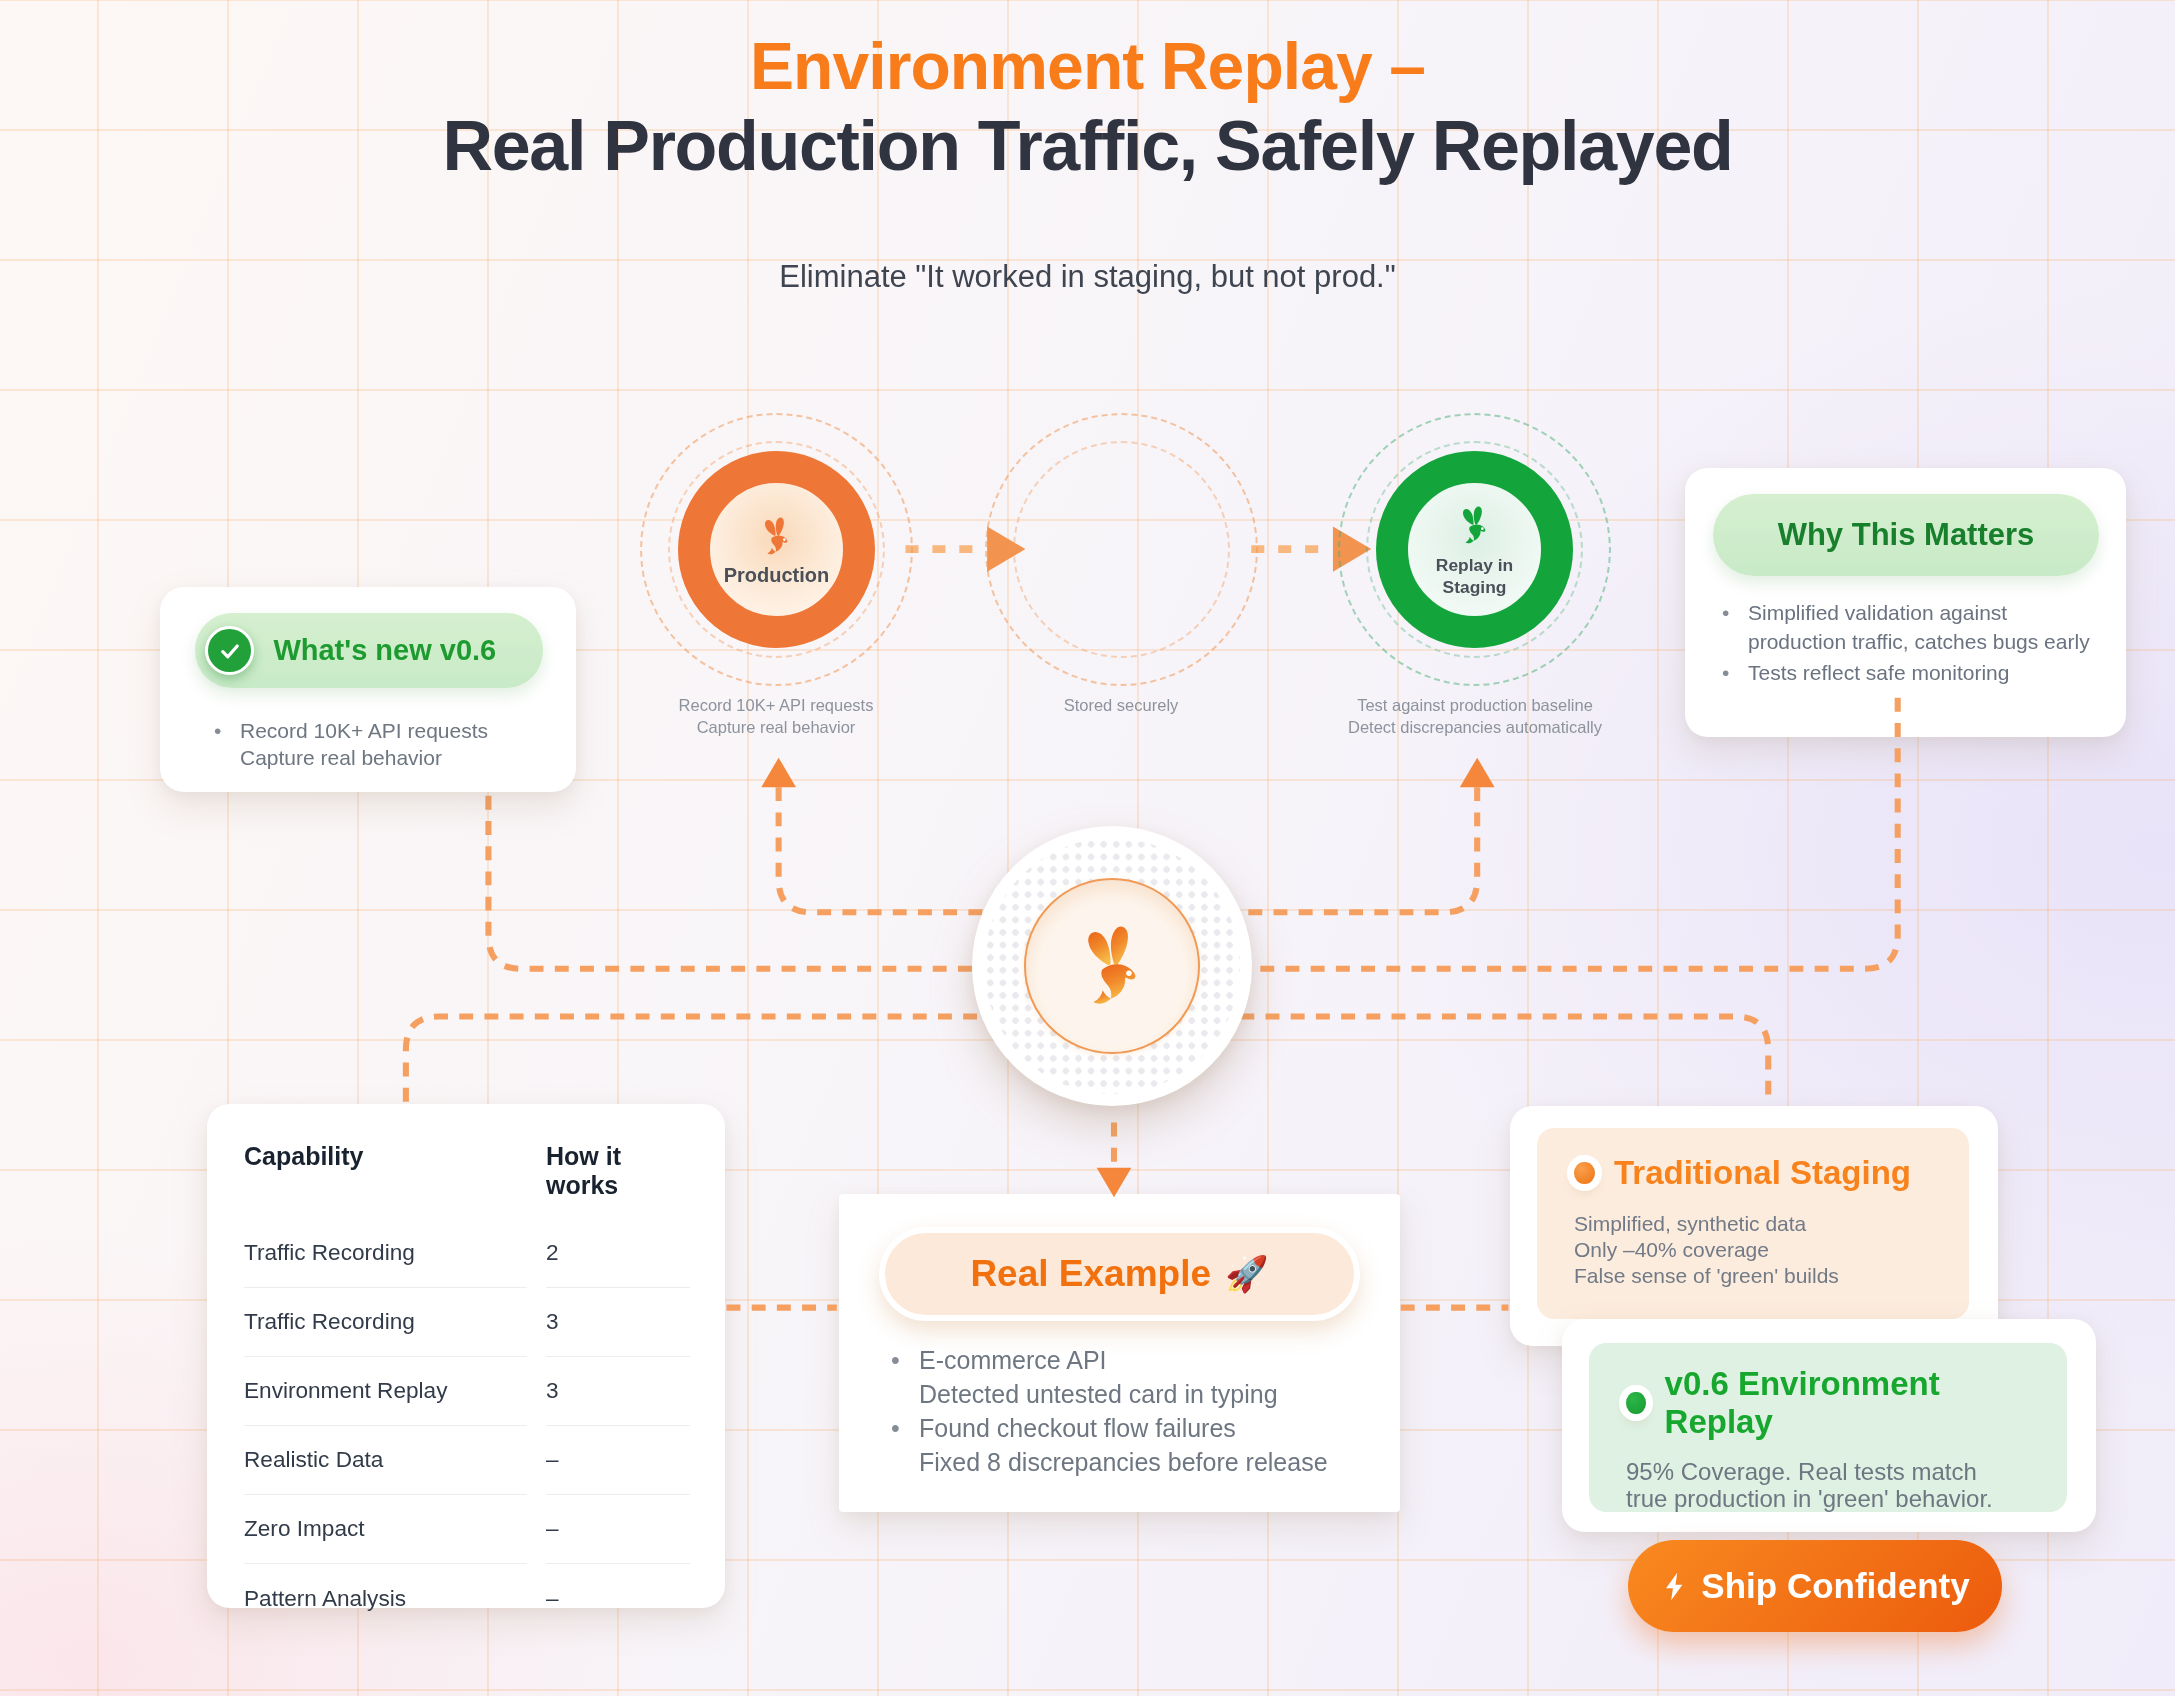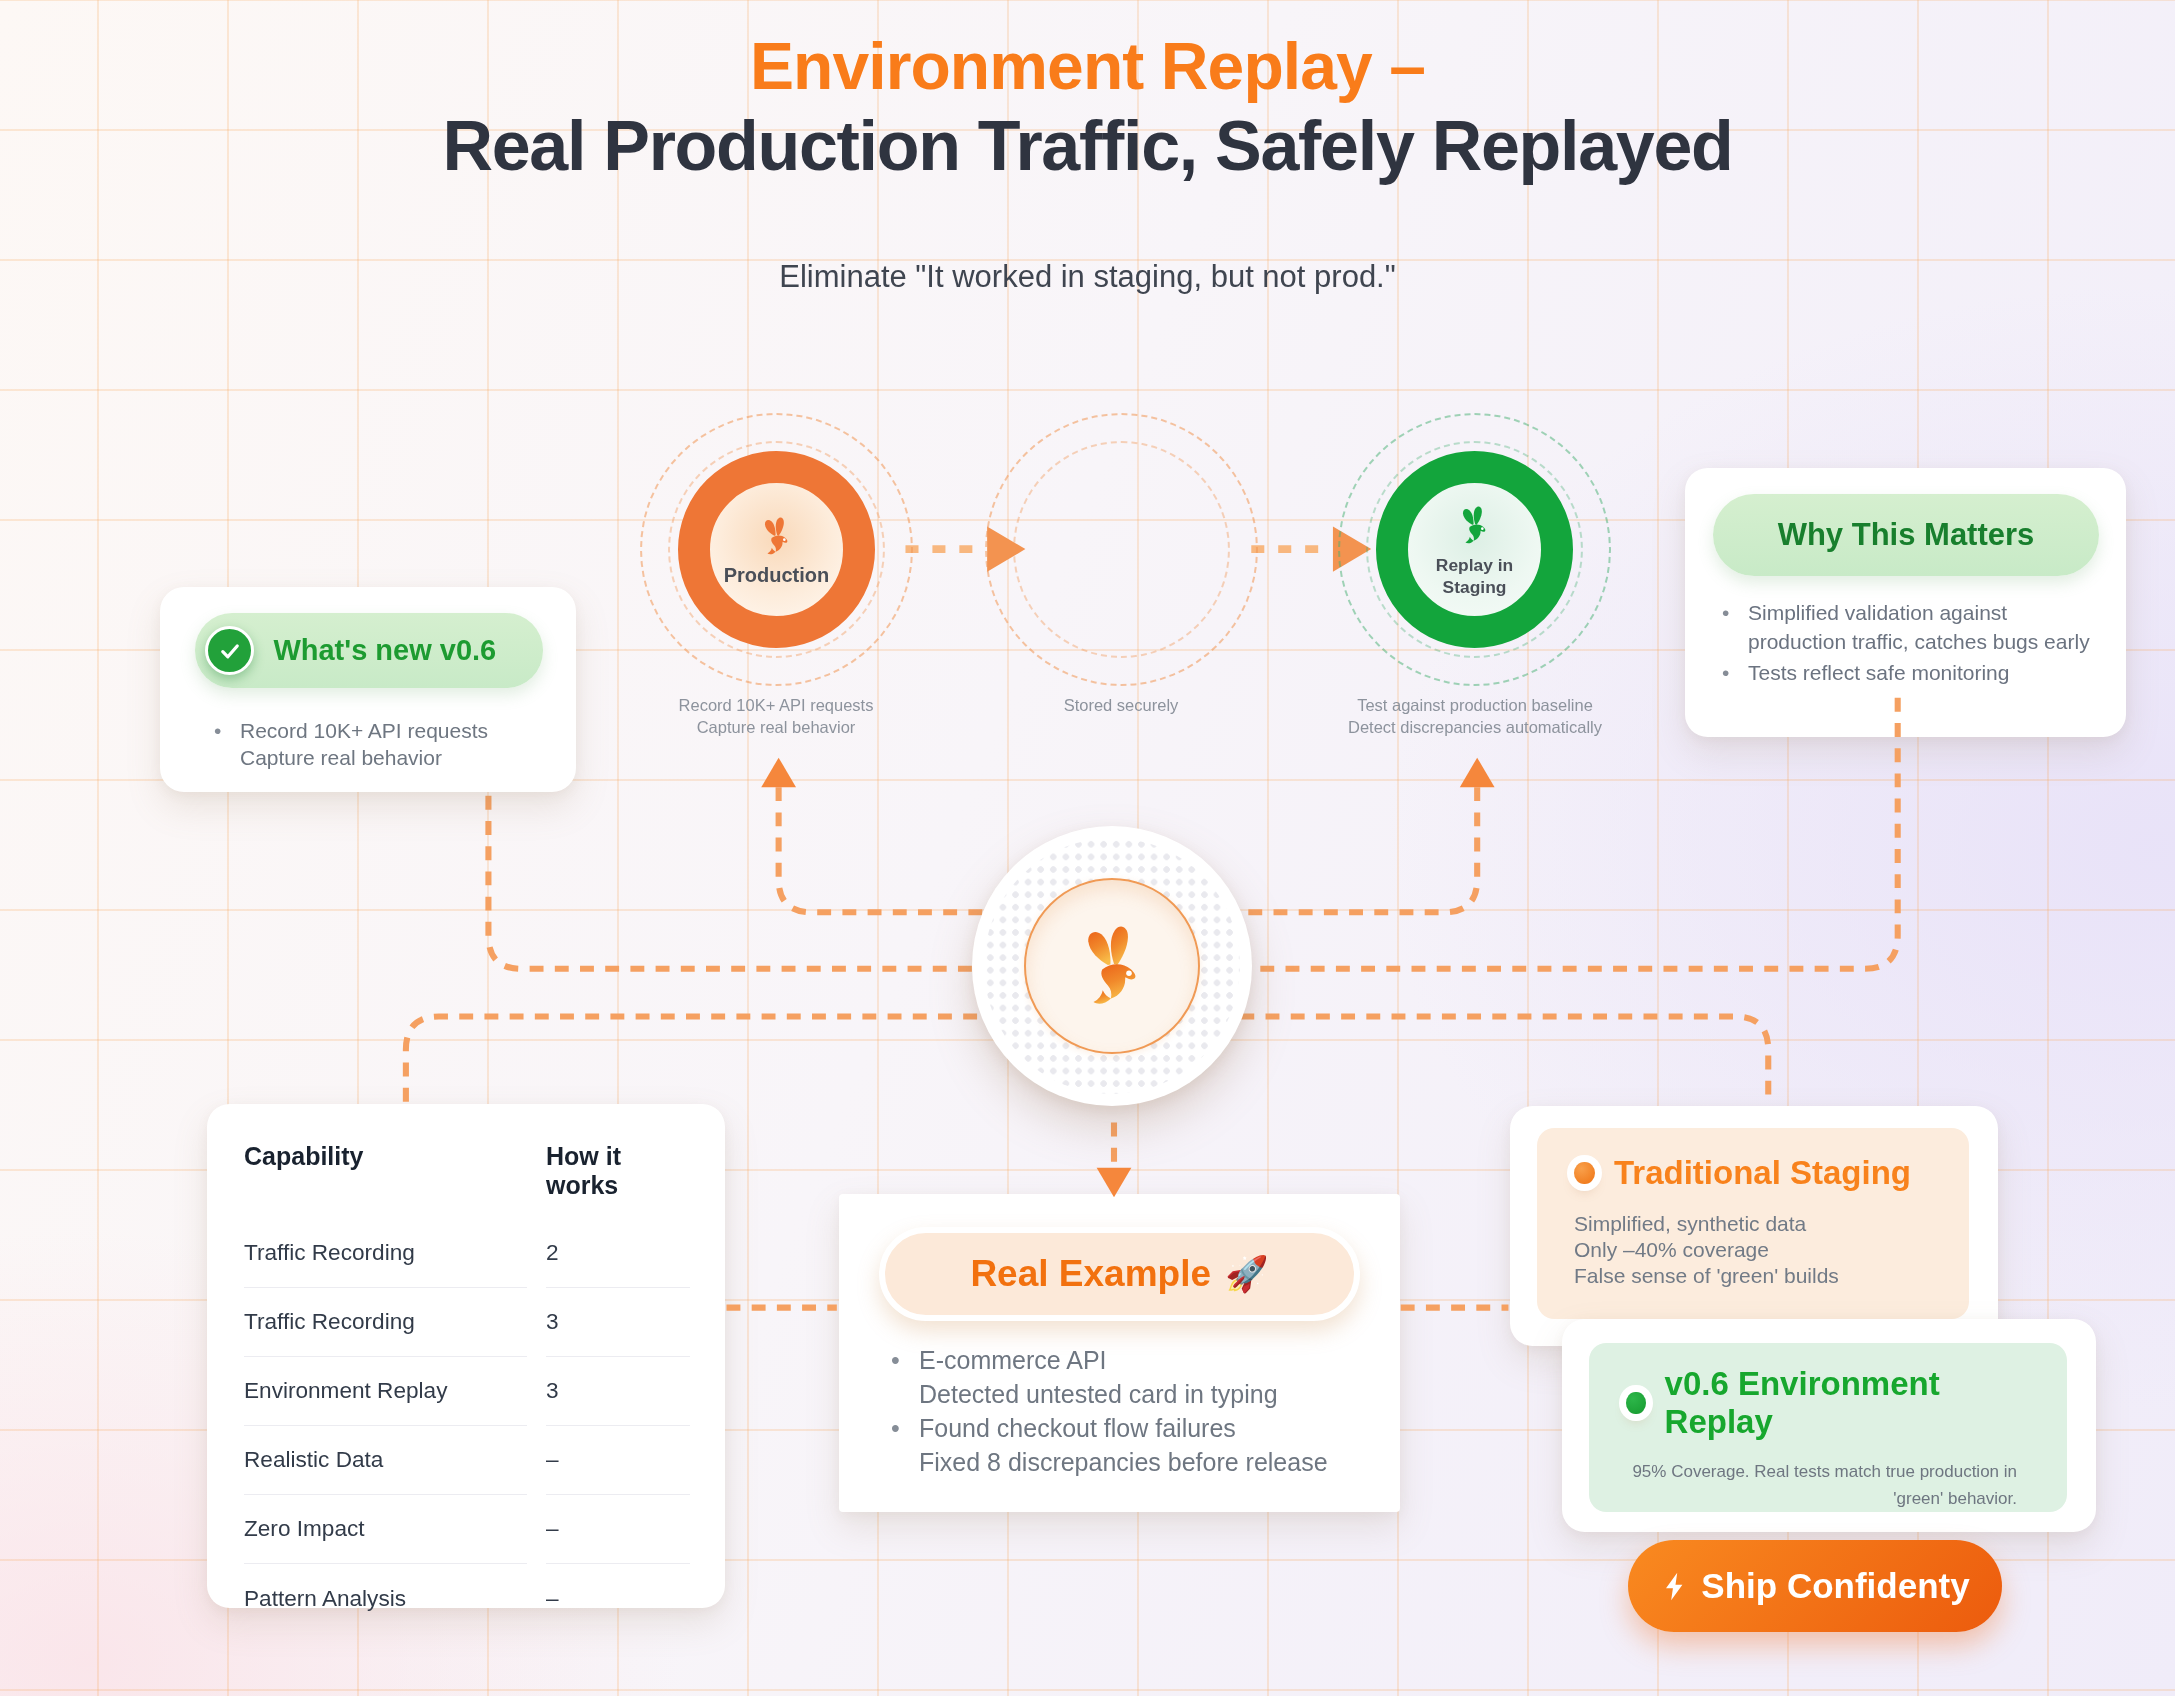--- a/index.html
+++ b/index.html
@@ -124,21 +124,21 @@
   .trad .trow{display:flex;align-items:center;gap:19px;}
   .trad .ttl{font-size:33px;font-weight:700;color:#f8821c;}
   .trad .body{margin-top:19px;font-size:21px;line-height:26px;color:#717a86;}
 
   
   .v06{left:1562px;top:1319px;width:534px;height:213px;z-index:4;}
   .v06-green{position:absolute;left:27px;top:23.5px;width:478px;height:169px;border-radius:17.4px;
              background:#def1e3;padding:22.6px 37px;}
   .v06 .trow{display:flex;align-items:center;gap:19px;}
   .v06 .ttl{font-size:33px;font-weight:700;color:#17a72e;}
-  .v06 .body{margin-top:17.4px;width:391px;font-size:17px;line-height:27px;color:#6e7681;text-align:right;}
+  .v06 .body{margin-top:17.4px;width:391px;font-size:24px;line-height:27px;color:#6e7681;}
 
   
   .cta{position:absolute;left:1628px;top:1540px;width:374px;height:92px;border-radius:46px;
        background:linear-gradient(135deg,#f98a20,#ec5b0d);border:none;cursor:pointer;
        display:flex;align-items:center;justify-content:center;gap:10px;z-index:5;
        box-shadow:0 14px 28px rgba(240,110,30,.35);}
   .cta-label{font-family:"Liberation Sans","DejaVu Sans",sans-serif;
              font-size:35px;font-weight:700;color:#fff;}
 
   

